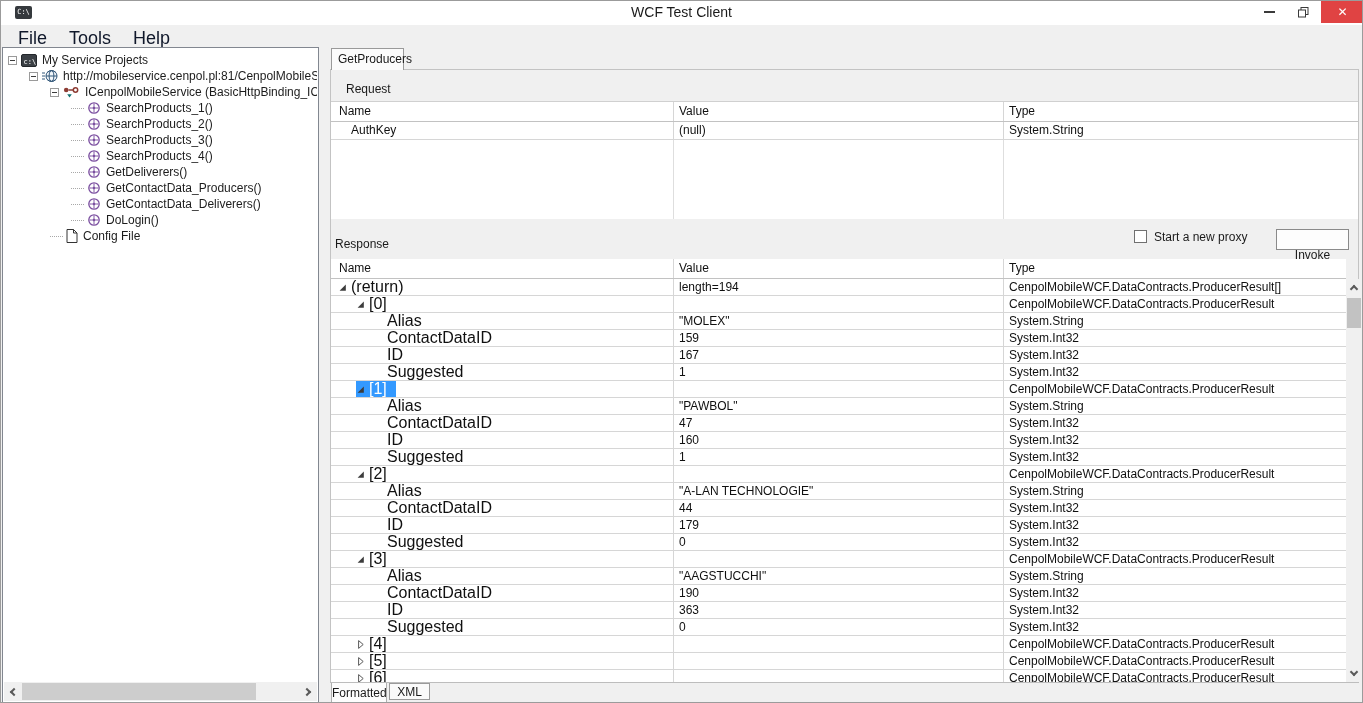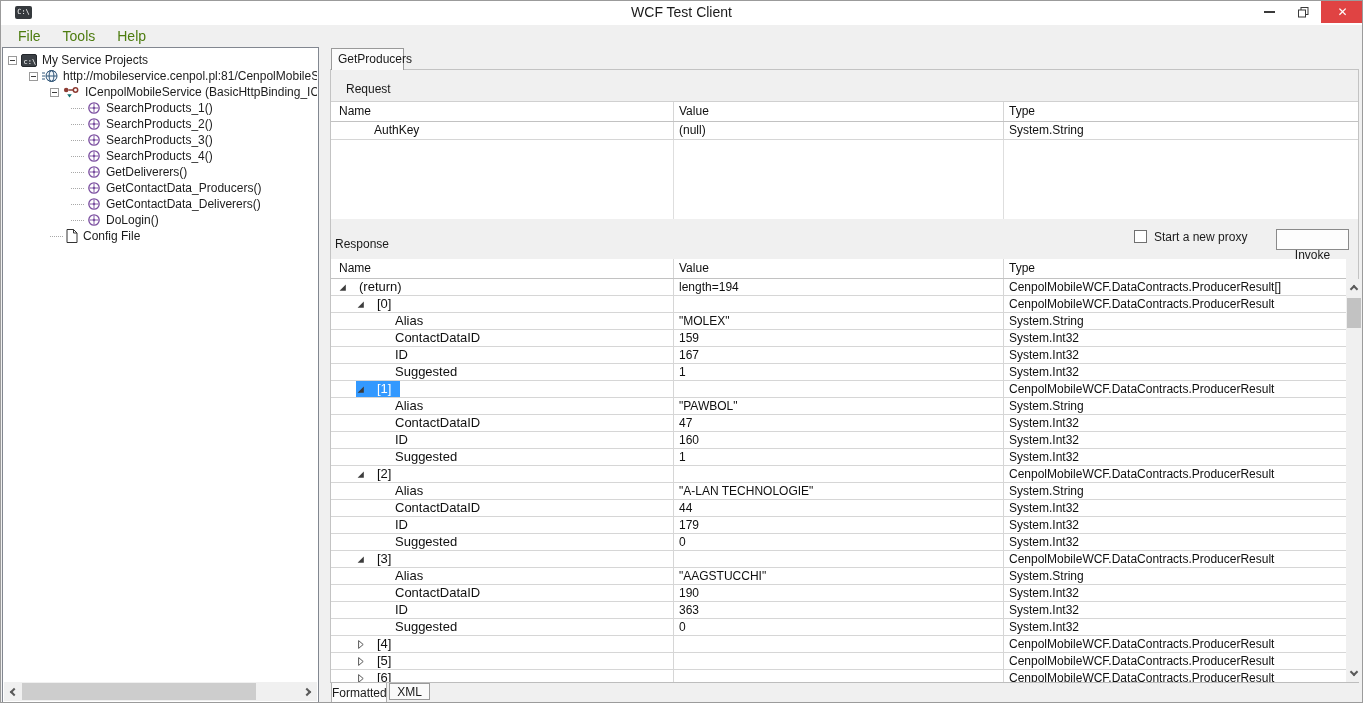--- a/index.html
+++ b/index.html
@@ -17,21 +17,21 @@
                color:#1a1a1a; }
   .winbtn { position:absolute; top:0; height:22px; display:flex; align-items:center;
             justify-content:center; cursor:default; }
   .btn-min { left:1252px; width:32px; }
   .btn-max { left:1286px; width:32px; }
   .btn-close { left:1320px; width:43px; background:#e04343; color:#fff; font-size:12px; }
   .min-glyph { width:11px; height:0; border-top:2px solid #3a3a3a; display:block; }
 
   
   .menubar { position:absolute; left:1px; top:24px; width:1361px; height:22px; background:#f0f0f0; }
-  .menu-item { display:inline-block; padding:3px 11px 0 11px; font-size:14px; color:#4d7c0f; height:30px; }
+  .menu-item { display:inline-block; padding:3px 11px 0 11px; font-size:18px; color:#0f172a; height:30px; }
   .menu-item:first-child { margin-left:5px; }
 
   
   .tree-panel { position:absolute; left:1px; top:46px; width:317px; height:656px; background:#fff;
                 border:1px solid #828790; overflow:hidden; }
   .tree-rows { position:absolute; left:0; top:4px; right:1px; }
   .tree-row { display:flex; align-items:center; height:16px; white-space:nowrap; overflow:hidden;
               font-size:12px; color:#1c1c1c; }
   .minusbox { flex:0 0 9px; width:9px; height:9px; border:1px solid #9a9a9a; background:#fff;
               position:relative; margin-right:4px; }
@@ -70,24 +70,24 @@
   .response-grid { left:330px; top:258px; width:1015px; height:423px; overflow:hidden; }
   .vline { position:absolute; top:0; bottom:0; width:0; border-left:1px solid #dedede; }
   .grid-header { position:relative; height:20px; border-bottom:1px solid #c2c2c2; }
   .cell { position:absolute; top:0; bottom:0; font-size:12px; line-height:18px; white-space:nowrap;
           overflow:hidden; color:#101010; }
   .c-name { left:0; width:342px; padding-left:8px; }
   .c-value { left:342px; width:330px; border-left:1px solid #d6d6d6; padding-left:5px; }
   .c-type { left:672px; right:0; border-left:1px solid #d6d6d6; padding-left:5px; }
   .grid-row { position:relative; height:17px; border-bottom:1px solid #d6d6d6; }
   .grid-row .cell { line-height:16px; }
-  .req-name { padding-left:43px; }
+  .req-name { padding-left:20px; }
   .lead { position:absolute; top:0; height:100%; display:flex; align-items:center; gap:4px;
           padding-right:9px; }
-  .lead .lbl { font-size:13px;margin-left:8px; }
+  .lead .lbl { font-size:16px; }
   .row-selected .lead { background:#3399ff; color:#fff; }
   .rows-wrap { position:relative; }
 
   
   .proxy-box { position:absolute; left:1133px; top:229px; width:13px; height:13px; background:#fff;
                border:1px solid #707070; }
   .proxy-label { position:absolute; left:1153px; top:229px; font-size:12px; color:#1a1a1a; }
   .invoke-btn { position:absolute; left:1275px; top:228px; width:73px; height:21px; background:#fdfdfd;
                 border:1px solid #8a8a8a; font-size:12px; color:#1a1a1a; text-align:center;
                 padding-top:18px; font-family:"Liberation Sans", sans-serif; }

